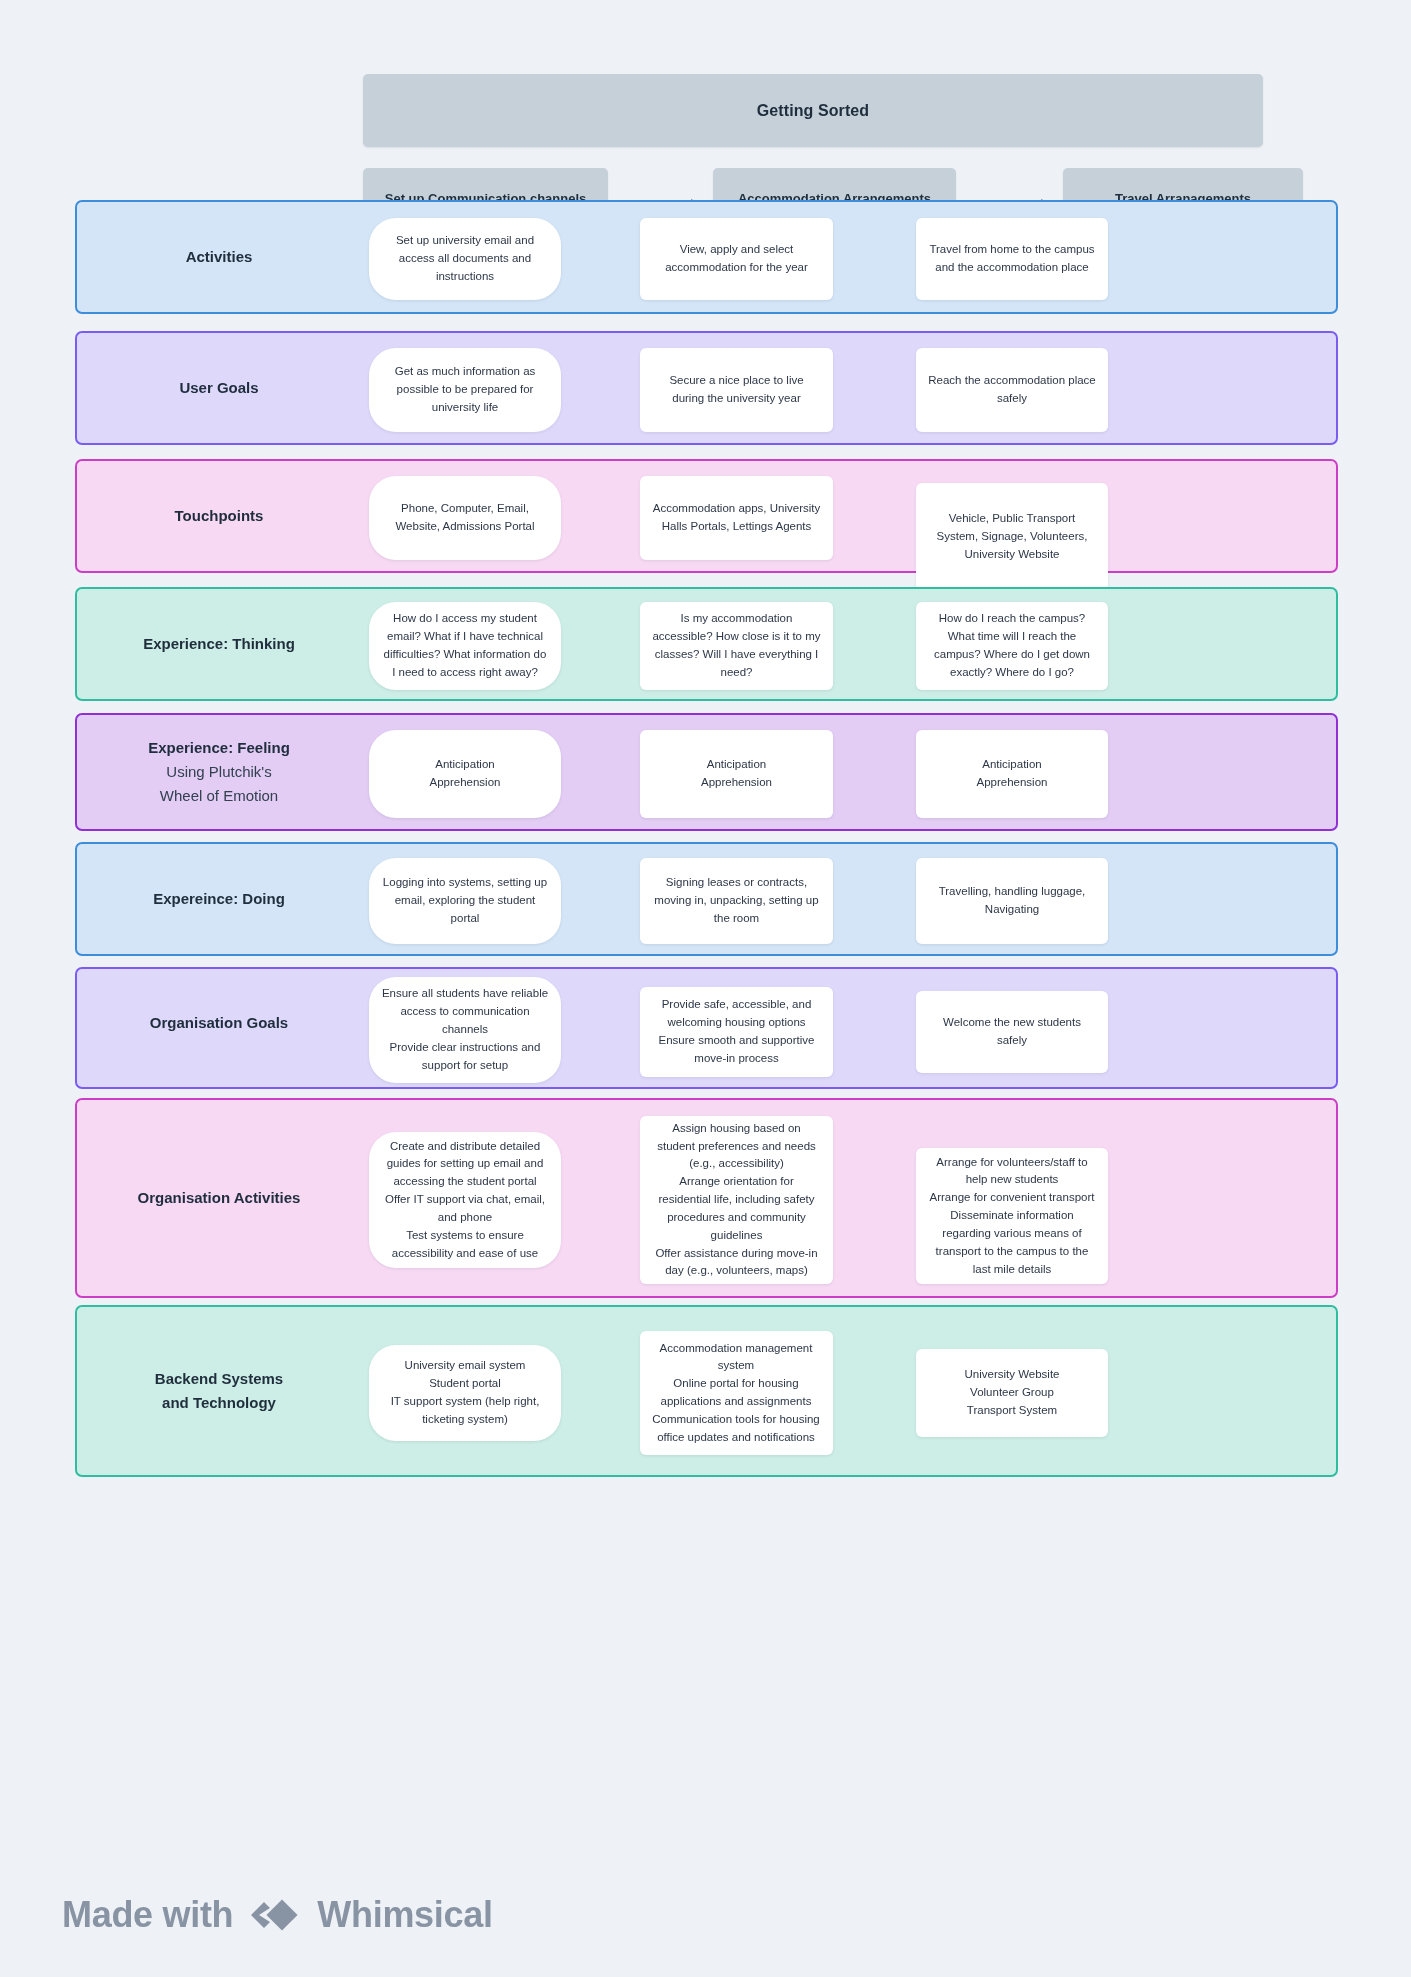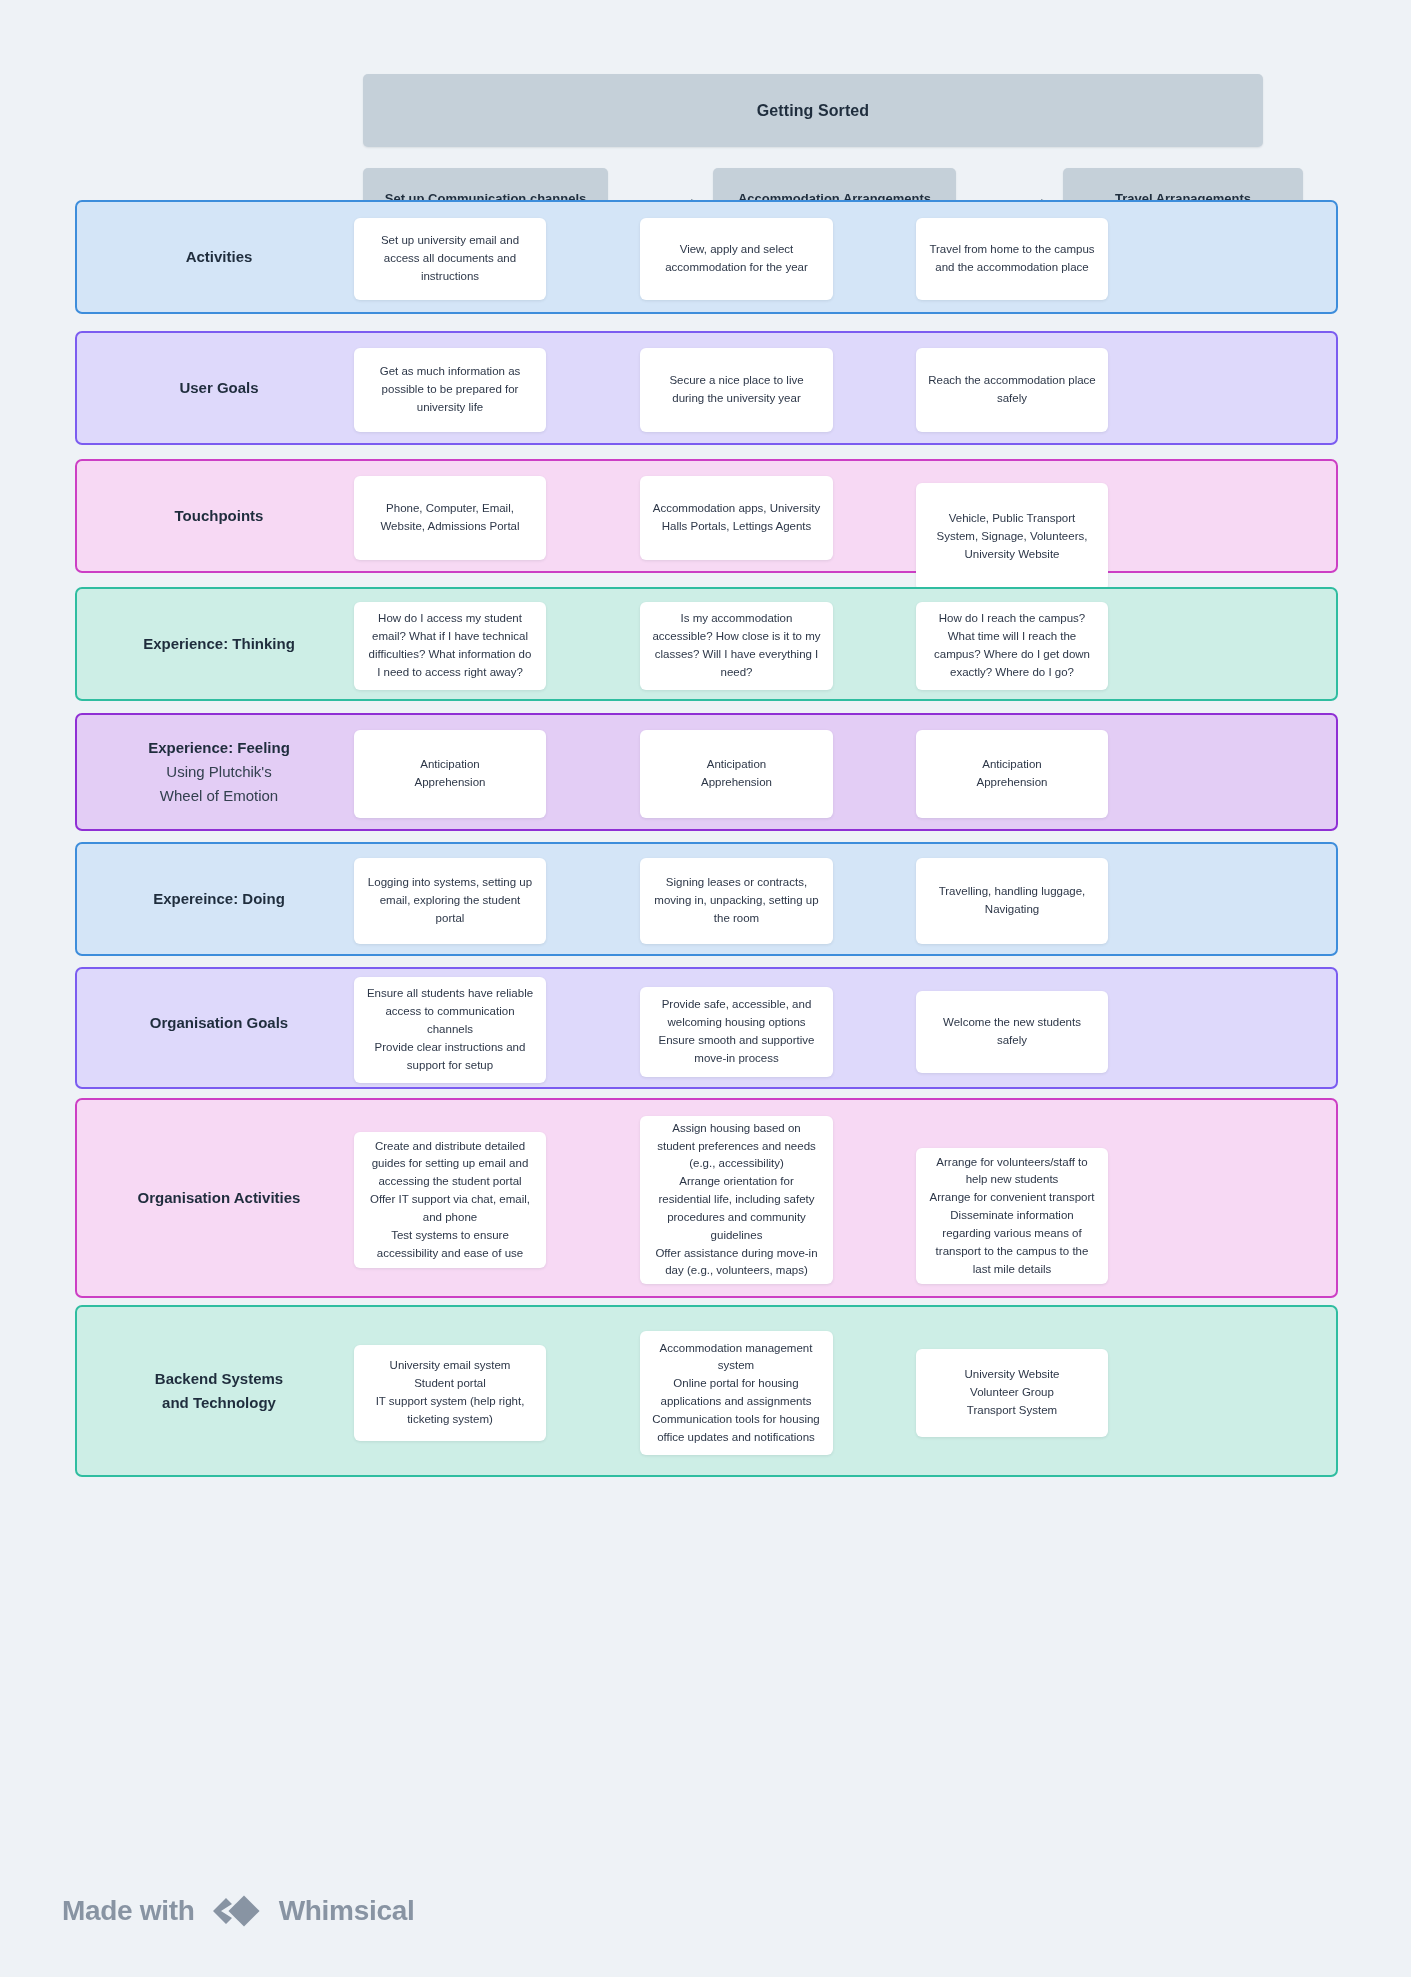--- a/index.html
+++ b/index.html
@@ -125,42 +125,42 @@
     padding: 10px 12px;
     box-shadow: 0 1px 3px rgba(30,45,60,0.10);
   }
   .card span {
     font-size: 11.5px;
     line-height: 1.55;
     color: #2d3748;
     white-space: pre-line;
   }
 
-  .col-1 { left: 277px; width: 192px; }
+  .col-1 { left: 292px; width: 192px; border-radius: 27px; }
   .col-2 { left: 563px; width: 193px; }
   .col-3 { left: 839px; width: 192px; }
 
   
   .theme-blue    { background: #d4e5f7; border-color: #3d8ddb; }
   .theme-periwinkle { background: #ded9fb; border-color: #7b5cf0; }
   .theme-pink    { background: #f7d9f4; border-color: #cc3fc4; }
   .theme-teal    { background: #cdeee6; border-color: #2fbda0; }
   .theme-violet  { background: #e3cdf5; border-color: #8f2fd4; }
 
   
   .footer {
     position: absolute;
     left: 62px;
     top: 1894px;
     display: flex;
     align-items: center;
     gap: 14px;
   }
   .footer-text {
-    font-size: 28px;
+    font-size: 36px;
     font-weight: bold;
     color: #8894a3;
     letter-spacing: -0.3px;
   }
   .whimsical-mark {
     display: block;
   }
 </style>
 </head>
 <body>

